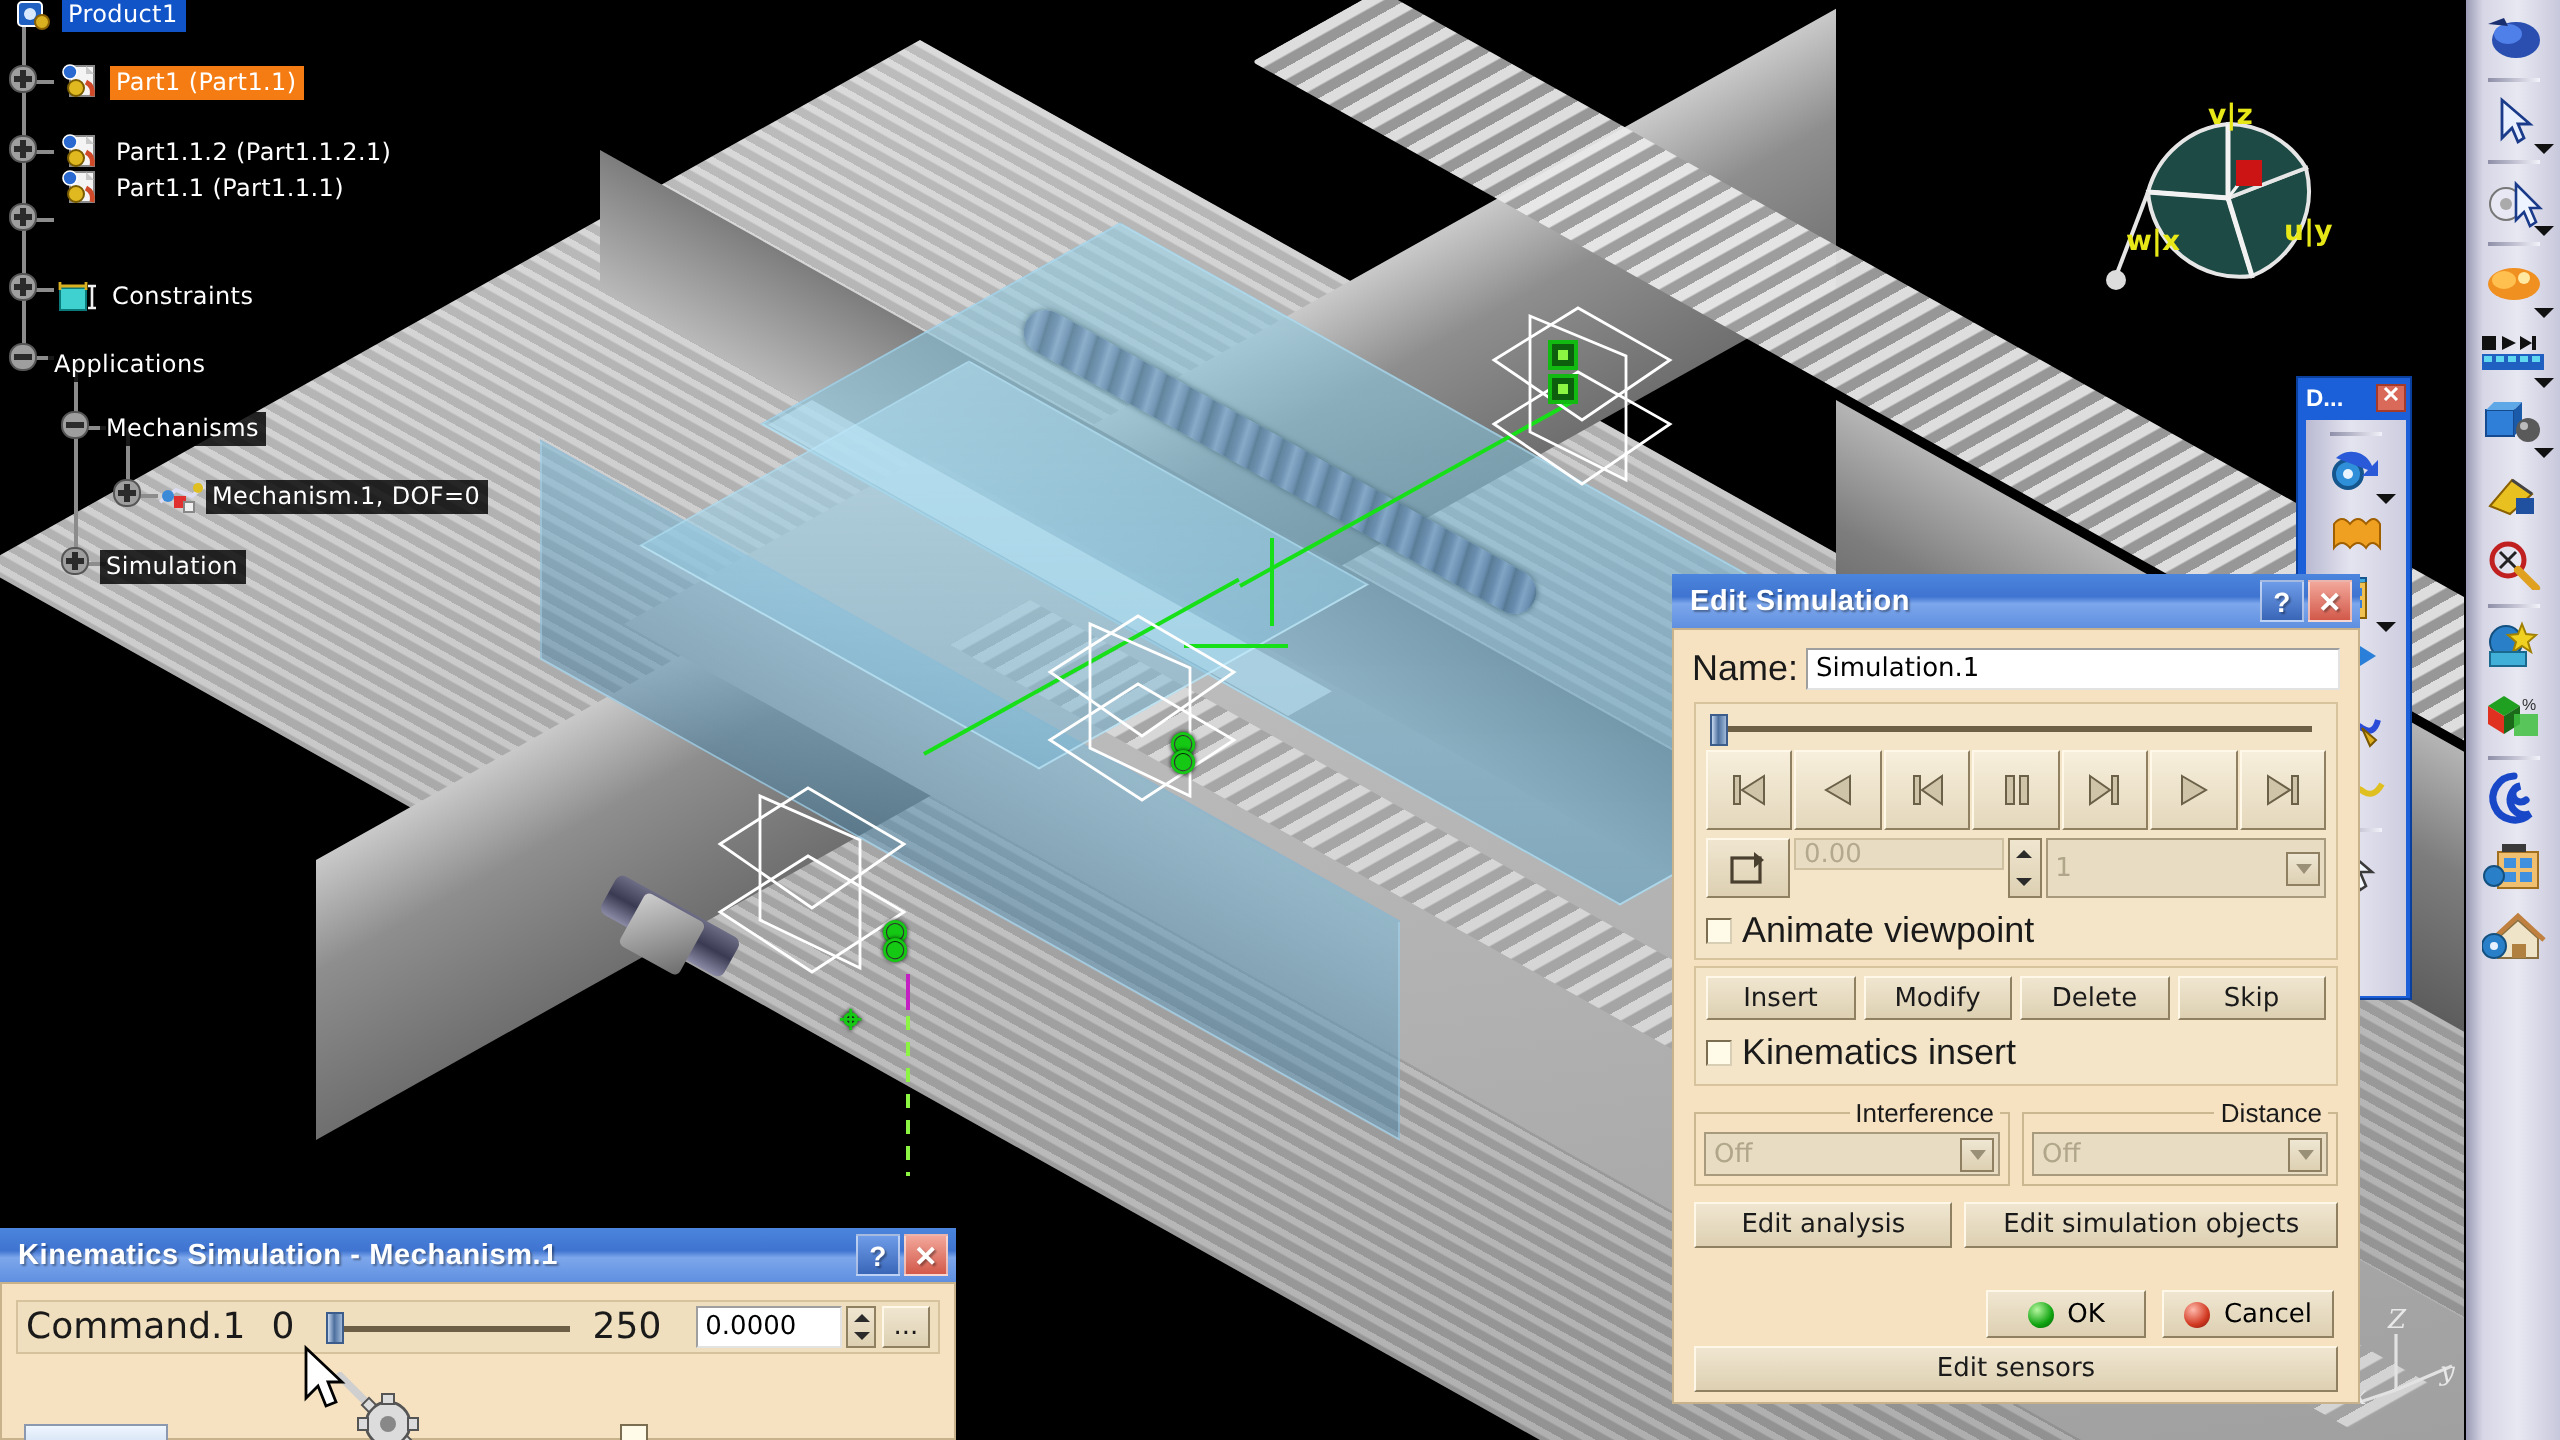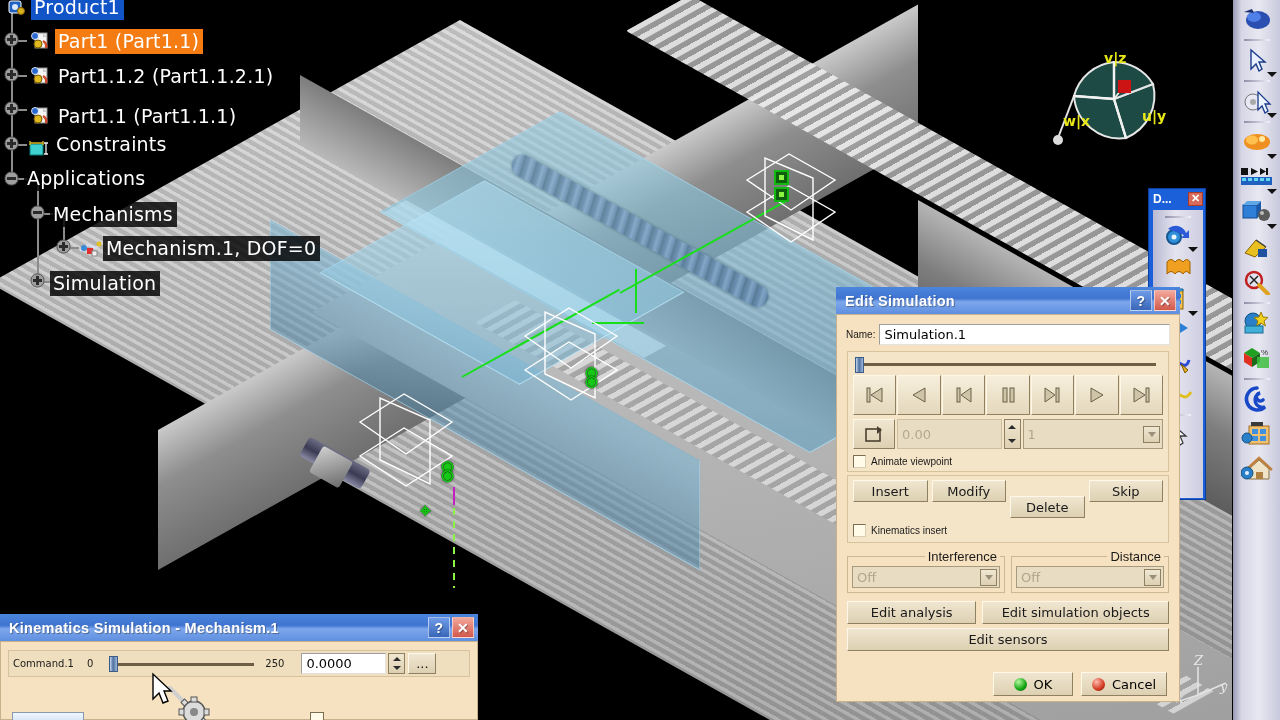--- a/index.html
+++ b/index.html
@@ -165,21 +165,21 @@
     position:absolute; width:15px; height:15px;
     border:2px solid #11b911; background:#0d5e0d;
   }
   .green-sq i { display:block; width:5px; height:5px; margin:3px auto; background:#8cf442; }
 
   
   #spec-tree {
     position:absolute; left:0; top:0; width:340px; height:310px;
     z-index:20;
     font-family:"DejaVu Sans", sans-serif;
-    font-size:19px;
+    font-size:12px;
     color:#fff;
   }
   .tree-row { position:absolute; height:24px; white-space:nowrap; display:flex; align-items:center; }
   .tree-label {
     background:rgba(0,0,0,.82);
     padding:1px 4px 2px 3px;
     color:#fff;
     letter-spacing:.2px;
   }
   .tree-label.sel-blue { background:#1054c8; }
@@ -277,21 +277,21 @@
   .tbtn.close { background:linear-gradient(to bottom,#f2a79a,#d2594a); color:#fff; }
 
   .dlg-body { background:#f6e2c0; border:1px solid #c8b28c; }
 
   .group {
     border:1px solid #d8c49c; background:#f4e5c8;
     margin:5px 6px;
   }
   .fieldrow { display:flex; align-items:center; }
 
-  .lbl { color:#1a1a1a; font-size:10px; }
+  .lbl { color:#1a1a1a; font-size:18px; }
 
   .txtinput {
     background:#fff; border:1px solid #9f9f9f; border-right-color:#e2e2e2; border-bottom-color:#e2e2e2;
     height:21px; font-size:13px; color:#000;
     display:flex; align-items:center; padding:0 4px;
     font-family:"DejaVu Sans", sans-serif;
   }
   .txtinput.disabled { background:#e8dcc2; color:#b3a98e; border-color:#cdbfa0; }
 
   .btn {
@@ -509,21 +509,21 @@
       <span class="tree-label">Part1.1.2 (Part1.1.2.1)</span>
     </div>
 
     <div class="node-plus" style="left:4px; top:101px;">
       <svg width="15" height="15">
           <rect x="1" y="1" width="13" height="13" rx="6" fill="#9e9e9e" stroke="#555"></rect>
           <rect x="3" y="6" width="9" height="3" fill="#2b2b2b"></rect>
           <rect x="6" y="3" width="3" height="9" fill="#2b2b2b"></rect>
         </svg>
     </div>
-    <div class="tree-row" style="left:30px; top:104px;text-align:center;">
+    <div class="tree-row" style="left:30px; top:82px;text-align:center;">
       <span class="ico">
         <svg width="22" height="18">
             <rect x="5" y="1" width="12" height="15" fill="#f4f4f4" stroke="#8a8a8a"></rect>
             <path d="M13 1 L17 5 L13 5 Z" fill="#c8c8c8"></path>
             <circle cx="5" cy="4" r="3.5" fill="#2a6ad0" stroke="#fff" stroke-width=".8"></circle>
             <circle cx="8" cy="12" r="4" fill="#e0b820" stroke="#7a5c00"></circle>
             <path d="M13 9 q4 2 3 7" stroke="#d04a2a" stroke-width="2.4" fill="none"></path>
           </svg>
       </span>
       <span class="tree-label">Part1.1 (Part1.1.1)</span>
@@ -884,42 +884,42 @@
         </div>
       </div>
 
       <div style="display:flex; align-items:stretch; gap:2px; margin-top:4px;">
         <div class="btn" style="width:42px; height:30px;">
           <svg width="22" height="20">
               <rect x="3" y="5" width="14" height="12" fill="none" stroke="#4a4030" stroke-width="1.6"></rect>
               <path d="M14 2 L19 6 L14 10 Z" fill="#4a4030"></path>
             </svg>
         </div>
-        <div class="txtinput disabled" style="flex:1; height:30px;">0.00</div>
+        <div class="txtinput disabled" style="flex:1; height:16px;">0.00</div>
         <div class="spin" style="height:30px;">
           <div class="up"></div>
           <div class="dn"></div>
         </div>
         <div class="combo" style="flex:1.4; height:30px;">
           <span>1</span>
           <span class="arrow"></span>
         </div>
       </div>
 
       <div class="fieldrow" style="margin-top:6px; gap:5px;">
         <span class="cbox"></span>
         <span class="lbl">Animate viewpoint</span>
       </div>
     </div>
 
     <div class="group" style="padding:4px 5px 5px; margin-top:-2px;">
       <div style="display:flex; gap:4px;">
         <div class="btn" style="flex:1;">Insert</div>
         <div class="btn" style="flex:1;">Modify</div>
-        <div class="btn" style="flex:1;margin-top:16px;">Delete</div>
+        <div class="btn" style="flex:1;">Delete</div>
         <div class="btn" style="flex:1;">Skip</div>
       </div>
       <div class="fieldrow" style="margin-top:6px; gap:5px;">
         <span class="cbox"></span>
         <span class="lbl">Kinematics insert</span>
       </div>
     </div>
 
     <div style="display:flex; gap:6px; margin:6px 6px 0;">
       <fieldset class="gbox" style="flex:1;">
@@ -935,33 +935,33 @@
           <span>Off</span>
           <span class="arrow"></span>
         </div>
       </fieldset>
     </div>
 
     <div style="display:flex; gap:6px; margin:8px 6px 0;">
       <div class="btn" style="flex:1; height:23px;">Edit analysis</div>
       <div class="btn" style="flex:1.45; height:23px;">Edit simulation objects</div>
     </div>
-    <div style="margin:4px 6px 0;">
-      <div class="btn" style="height:23px;">Edit sensors</div>
-    </div>
-
     <div style="display:flex; gap:8px; justify-content:flex-end; margin:21px 8px 0;">
       <div class="ok-cancel-btn" style="width:80px;">
         <span class="dot green"></span>
         <span>OK</span>
       </div>
       <div class="ok-cancel-btn" style="width:86px;">
         <span class="dot red"></span>
         <span>Cancel</span>
       </div>
+    </div>
+
+    <div style="margin:4px 6px 0;">
+      <div class="btn" style="height:23px;">Edit sensors</div>
     </div>
   </div>
 </div>
 
 <div class="dlg" id="kin-dialog">
   <div class="dlg-title">
     <span>Kinematics Simulation - Mechanism.1</span>
     <span class="spacer"></span>
     <span class="tbtn help">?</span>
     <span class="tbtn close">✕</span>

